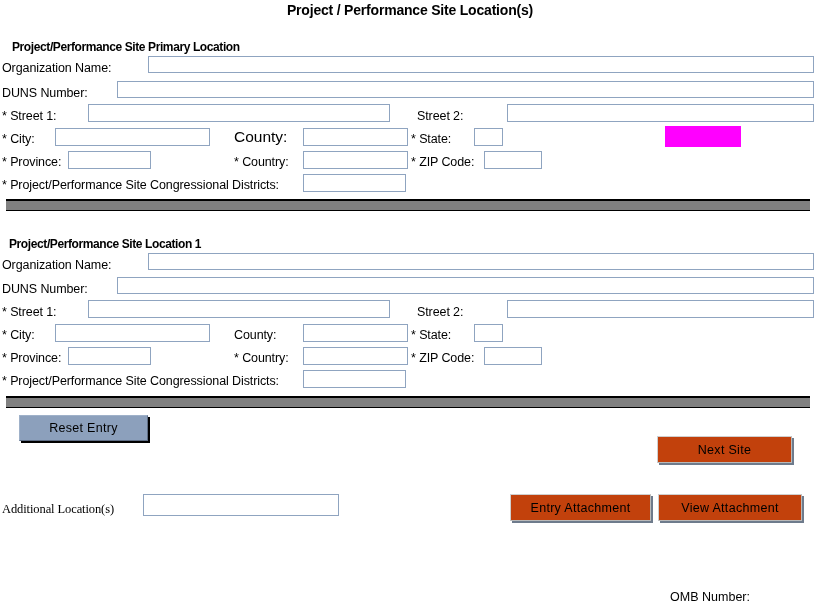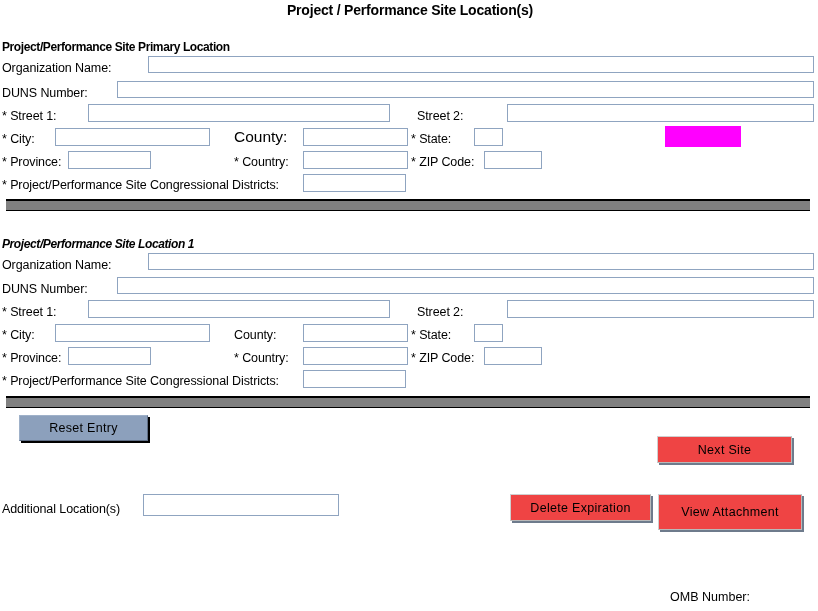--- a/index.html
+++ b/index.html
@@ -89,21 +89,21 @@
     cursor: default;
   }
   .btn-blue {
     background: #8ca0bc;
     border: 1px solid #9fb1c9;
     border-right-color: #5f6e85;
     border-bottom-color: #5f6e85;
     box-shadow: 2px 2px 0 0 #000000;
   }
   .btn-white {
-    background: #ef4444;
+    background: #c2410c;
     border: 1px solid #b9b9b9;
     border-top-color: #cfcfcf;
     border-left-color: #cfcfcf;
     box-shadow: 2px 2px 0 0 #6e7b8c;
   }
 
   
   .magenta {
     position: absolute;
     background: #ff00ff;
@@ -117,21 +117,21 @@
     white-space: nowrap;
   }
 </style>
 </head>
 <body>
 
 <div class="page">
 
   <div class="form-title">Project / Performance Site Location(s)</div>
 
-  <div class="section-heading" style="left:2px; top:40px;">Project/Performance Site Primary Location</div>
+  <div class="section-heading" style="left:12px; top:40px;">Project/Performance Site Primary Location</div>
 
   <div class="lbl" style="left:2px; top:61px;">Organization Name:</div>
   <div class="fld" style="left:148px; top:56px; width:666px; height:17px;"></div>
 
   <div class="lbl" style="left:2px; top:86px;">DUNS Number:</div>
   <div class="fld" style="left:117px; top:81px; width:697px; height:17px;"></div>
 
   <div class="lbl" style="left:2px; top:109px;">* Street 1:</div>
   <div class="fld" style="left:88px; top:104px; width:302px; height:18px;"></div>
   <div class="lbl" style="left:417px; top:109px;">Street 2:</div>
@@ -151,21 +151,21 @@
   <div class="lbl" style="left:234px; top:155px;">* Country:</div>
   <div class="fld" style="left:303px; top:151px; width:105px; height:18px;"></div>
   <div class="lbl" style="left:411px; top:155px;">* ZIP Code:</div>
   <div class="fld" style="left:484px; top:151px; width:58px; height:18px;"></div>
 
   <div class="lbl" style="left:2px; top:178px;">* Project/Performance Site Congressional Districts:</div>
   <div class="fld" style="left:303px; top:174px; width:103px; height:18px;"></div>
 
   <div class="sep" style="left:6px; top:199px; width:804px; height:12px;"></div>
 
-  <div class="section-heading" style="left:2px; top:237px;font-style:italic;">Project/Performance Site Location 1</div>
+  <div class="section-heading" style="left:9px; top:237px;">Project/Performance Site Location 1</div>
 
   <div class="lbl" style="left:2px; top:258px;">Organization Name:</div>
   <div class="fld" style="left:148px; top:253px; width:666px; height:17px;"></div>
 
   <div class="lbl" style="left:2px; top:282px;">DUNS Number:</div>
   <div class="fld" style="left:117px; top:277px; width:697px; height:17px;"></div>
 
   <div class="lbl" style="left:2px; top:305px;">* Street 1:</div>
   <div class="fld" style="left:88px; top:300px; width:302px; height:18px;"></div>
   <div class="lbl" style="left:417px; top:305px;">Street 2:</div>
@@ -187,23 +187,23 @@
 
   <div class="lbl" style="left:2px; top:374px;">* Project/Performance Site Congressional Districts:</div>
   <div class="fld" style="left:303px; top:370px; width:103px; height:18px;"></div>
 
   <div class="sep" style="left:6px; top:396px; width:804px; height:12px;"></div>
 
   <div class="btn btn-blue" style="left:19px; top:415px; width:129px; height:26px;">Reset Entry</div>
 
   <div class="btn btn-white" style="left:657px; top:436px; width:135px; height:27px;">Next Site</div>
 
-  <div class="lbl" style="left:2px; top:502px;">Additional Location(s)</div>
+  <div class="lbl" style="left:2px; top:502px;font-family:Liberation Serif, serif;">Additional Location(s)</div>
   <div class="fld" style="left:143px; top:494px; width:196px; height:22px;"></div>
 
 
-  <div class="btn btn-white" style="left:510px; top:494px; width:141px; height:27px;">Delete Expiration</div>
-
-  <div class="btn btn-white" style="left:658px; top:494px; width:144px; height:36px;text-align:center;">View  Attachment</div>
+  <div class="btn btn-white" style="left:510px; top:494px; width:141px; height:27px;">Entry Attachment</div>
+
+  <div class="btn btn-white" style="left:658px; top:494px; width:144px; height:27px;text-align:center;">View  Attachment</div>
 
   <div class="footer-line" style="left:460px; top:558px; width:290px;margin-top:32px;">OMB Number:</div>
 
 </div>
 
 </body></html>

